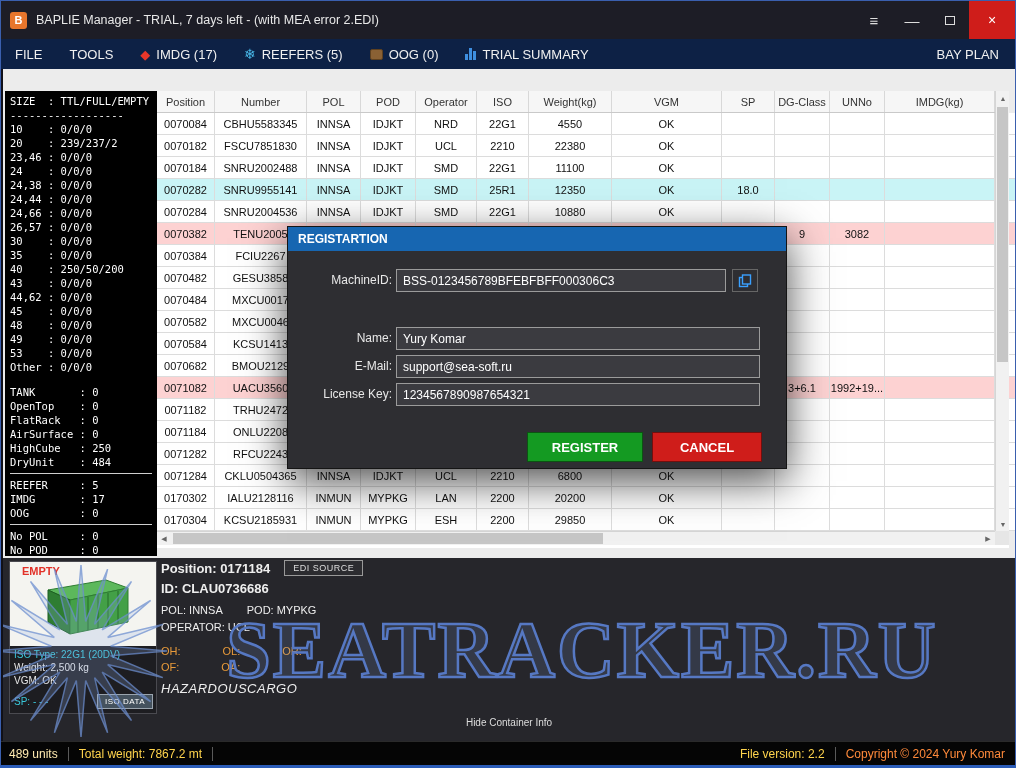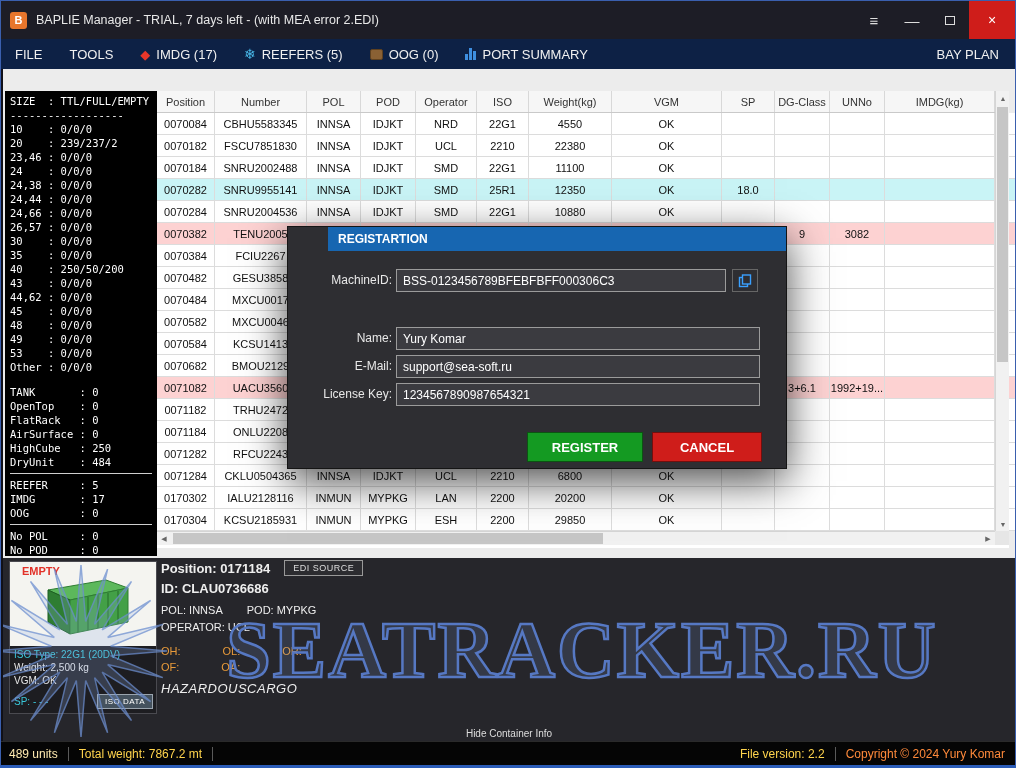--- a/index.html
+++ b/index.html
@@ -61,21 +61,21 @@
   .vscroll { position:absolute; right:0; top:0; width:14px; height:440px; background:#f1f1f1; border-left:1px solid #d5d5d5; }
   .vthumb { position:absolute; left:1px; top:16px; width:11px; height:255px; background:#c6c6c6; }
   .hscroll { position:absolute; left:0; top:440px; width:838px; height:14px; background:#f1f1f1; border-top:1px solid #d5d5d5; }
   .hthumb { position:absolute; left:16px; top:1px; width:430px; height:11px; background:#c6c6c6; }
   .sarrow { position:absolute; width:14px; height:14px; color:#666; font-size:7px;
             display:flex; align-items:center; justify-content:center; }
   .corner { position:absolute; right:0; top:440px; width:14px; height:14px; background:#e6e6e6; }
 
   
   .dialog { position:absolute; left:286px; top:225px; width:500px; height:243px; background:#2e2e32;
-            border:1px solid #151515; box-shadow:0 12px 40px rgba(0,0,0,0.7); z-index:20;padding-left:40px; }
+            border:1px solid #151515; box-shadow:0 12px 40px rgba(0,0,0,0.7); z-index:20; }
   .dialog-titlebar { height:24px; background:var(--dialog-title-bg,#1766b1); color:#fff; font-size:12px;
                      font-weight:bold; display:flex; align-items:center; padding-left:10px; }
   .dlabel { position:absolute; width:102px; left:2px; text-align:right; color:#e8e8e8; font-size:12px; }
   .dinput { position:absolute; height:23px; background:#3b3b40; border:1px solid #9b9b9b; color:#fff;
             font-size:12px; padding:0 6px; font-family:"Liberation Sans",sans-serif; }
   .lbl-machine{ top:46px; } .inp-machine{ left:108px; top:42px; width:330px; }
   .lbl-name{ top:104px; }   .inp-name{ left:108px; top:100px; width:364px; }
   .lbl-email{ top:132px; }  .inp-email{ left:108px; top:128px; width:364px; }
   .lbl-license{ top:160px; }.inp-license{ left:108px; top:156px; width:364px; }
   .copy-btn { position:absolute; left:444px; top:42px; width:26px; height:23px; background:#2e2e32;
@@ -110,21 +110,21 @@
   .orange-row { display:flex; gap:42px; color:var(--label-orange,#e89a3a); font-size:11px; margin-top:12px; }
   .orange-row.second { margin-top:4px; }
   .hazard-text { font-size:13px; margin-top:8px; letter-spacing:0.5px;font-style:italic; }
 
   .starburst { position:absolute; left:-12px; top:3px; width:180px; height:180px; z-index:5;
                opacity:0.75; pointer-events:none; }
   .watermark { position:absolute; left:150px; top:52px; width:858px; text-align:center;
                font-family:"Liberation Serif",serif; font-weight:bold; font-size:80px; line-height:1;
                letter-spacing:2px; color:rgba(130,160,220,0.16);
                -webkit-text-stroke:2.5px var(--watermark-blue,#5678c3); pointer-events:none; z-index:6; }
-  .hide-info { position:absolute; left:0; bottom:2px; width:100%; text-align:center; color:#ddd; font-size:10px; z-index:7; }
+  .hide-info { position:absolute; left:0; bottom:13px; width:100%; text-align:center; color:#ddd; font-size:10px; z-index:7; }
 
   
   .statusbar { position:absolute; left:0; top:740px; width:100%; height:25px; background:#050505;
                display:flex; align-items:center; font-size:12px; border-top:1px solid #2a2a2a; }
   .sb-left { display:flex; align-items:center; margin-left:8px; gap:10px; }
   .sb-right { margin-left:auto; display:flex; align-items:center; gap:10px; margin-right:10px; }
   .sep { width:1px; height:14px; background:#5a5a5a; }
   .units { color:#ffeab0; }
   .tweight { color:var(--status-yellow,#ffd44d); }
   .fver { color:var(--status-yellow,#ffd44d); }
@@ -166,21 +166,21 @@
     <div class="menu-item">
       <span class="icon-oog"></span>
       <span>OOG (0)</span>
     </div>
     <div class="menu-item">
       <span class="icon-chart">
           <i style="height:6px"></i>
           <i style="height:12px"></i>
           <i style="height:9px"></i>
         </span>
-      <span>PORT SUMMARY</span>
+      <span>TRIAL SUMMARY</span>
     </div>
     <div class="menu-item bayplan">
       <span>BAY PLAN</span>
     </div>
   </div>
 
   <div class="content-bg"></div>
 
 
   <div class="sidebar"><div>SIZE  : TTL/FULL/EMPTY</div><div>------------------</div><div>10    : 0/0/0</div><div>20    : 239/237/2</div><div>23,46 : 0/0/0</div><div>24    : 0/0/0</div><div>24,38 : 0/0/0</div><div>24,44 : 0/0/0</div><div>24,66 : 0/0/0</div><div>26,57 : 0/0/0</div><div>30    : 0/0/0</div><div>35    : 0/0/0</div><div>40    : 250/50/200</div><div>43    : 0/0/0</div><div>44,62 : 0/0/0</div><div>45    : 0/0/0</div><div>48    : 0/0/0</div><div>49    : 0/0/0</div><div>53    : 0/0/0</div><div>Other : 0/0/0</div><div class="sb-gap"></div><div>TANK       : 0</div><div>OpenTop    : 0</div><div>FlatRack   : 0</div><div>AirSurface : 0</div><div>HighCube   : 250</div><div>DryUnit    : 484</div><div class="sb-div"></div><div>REEFER     : 5</div><div>IMDG       : 17</div><div>OOG        : 0</div><div class="sb-div"></div><div>No POL     : 0</div><div>No POD     : 0</div></div>

